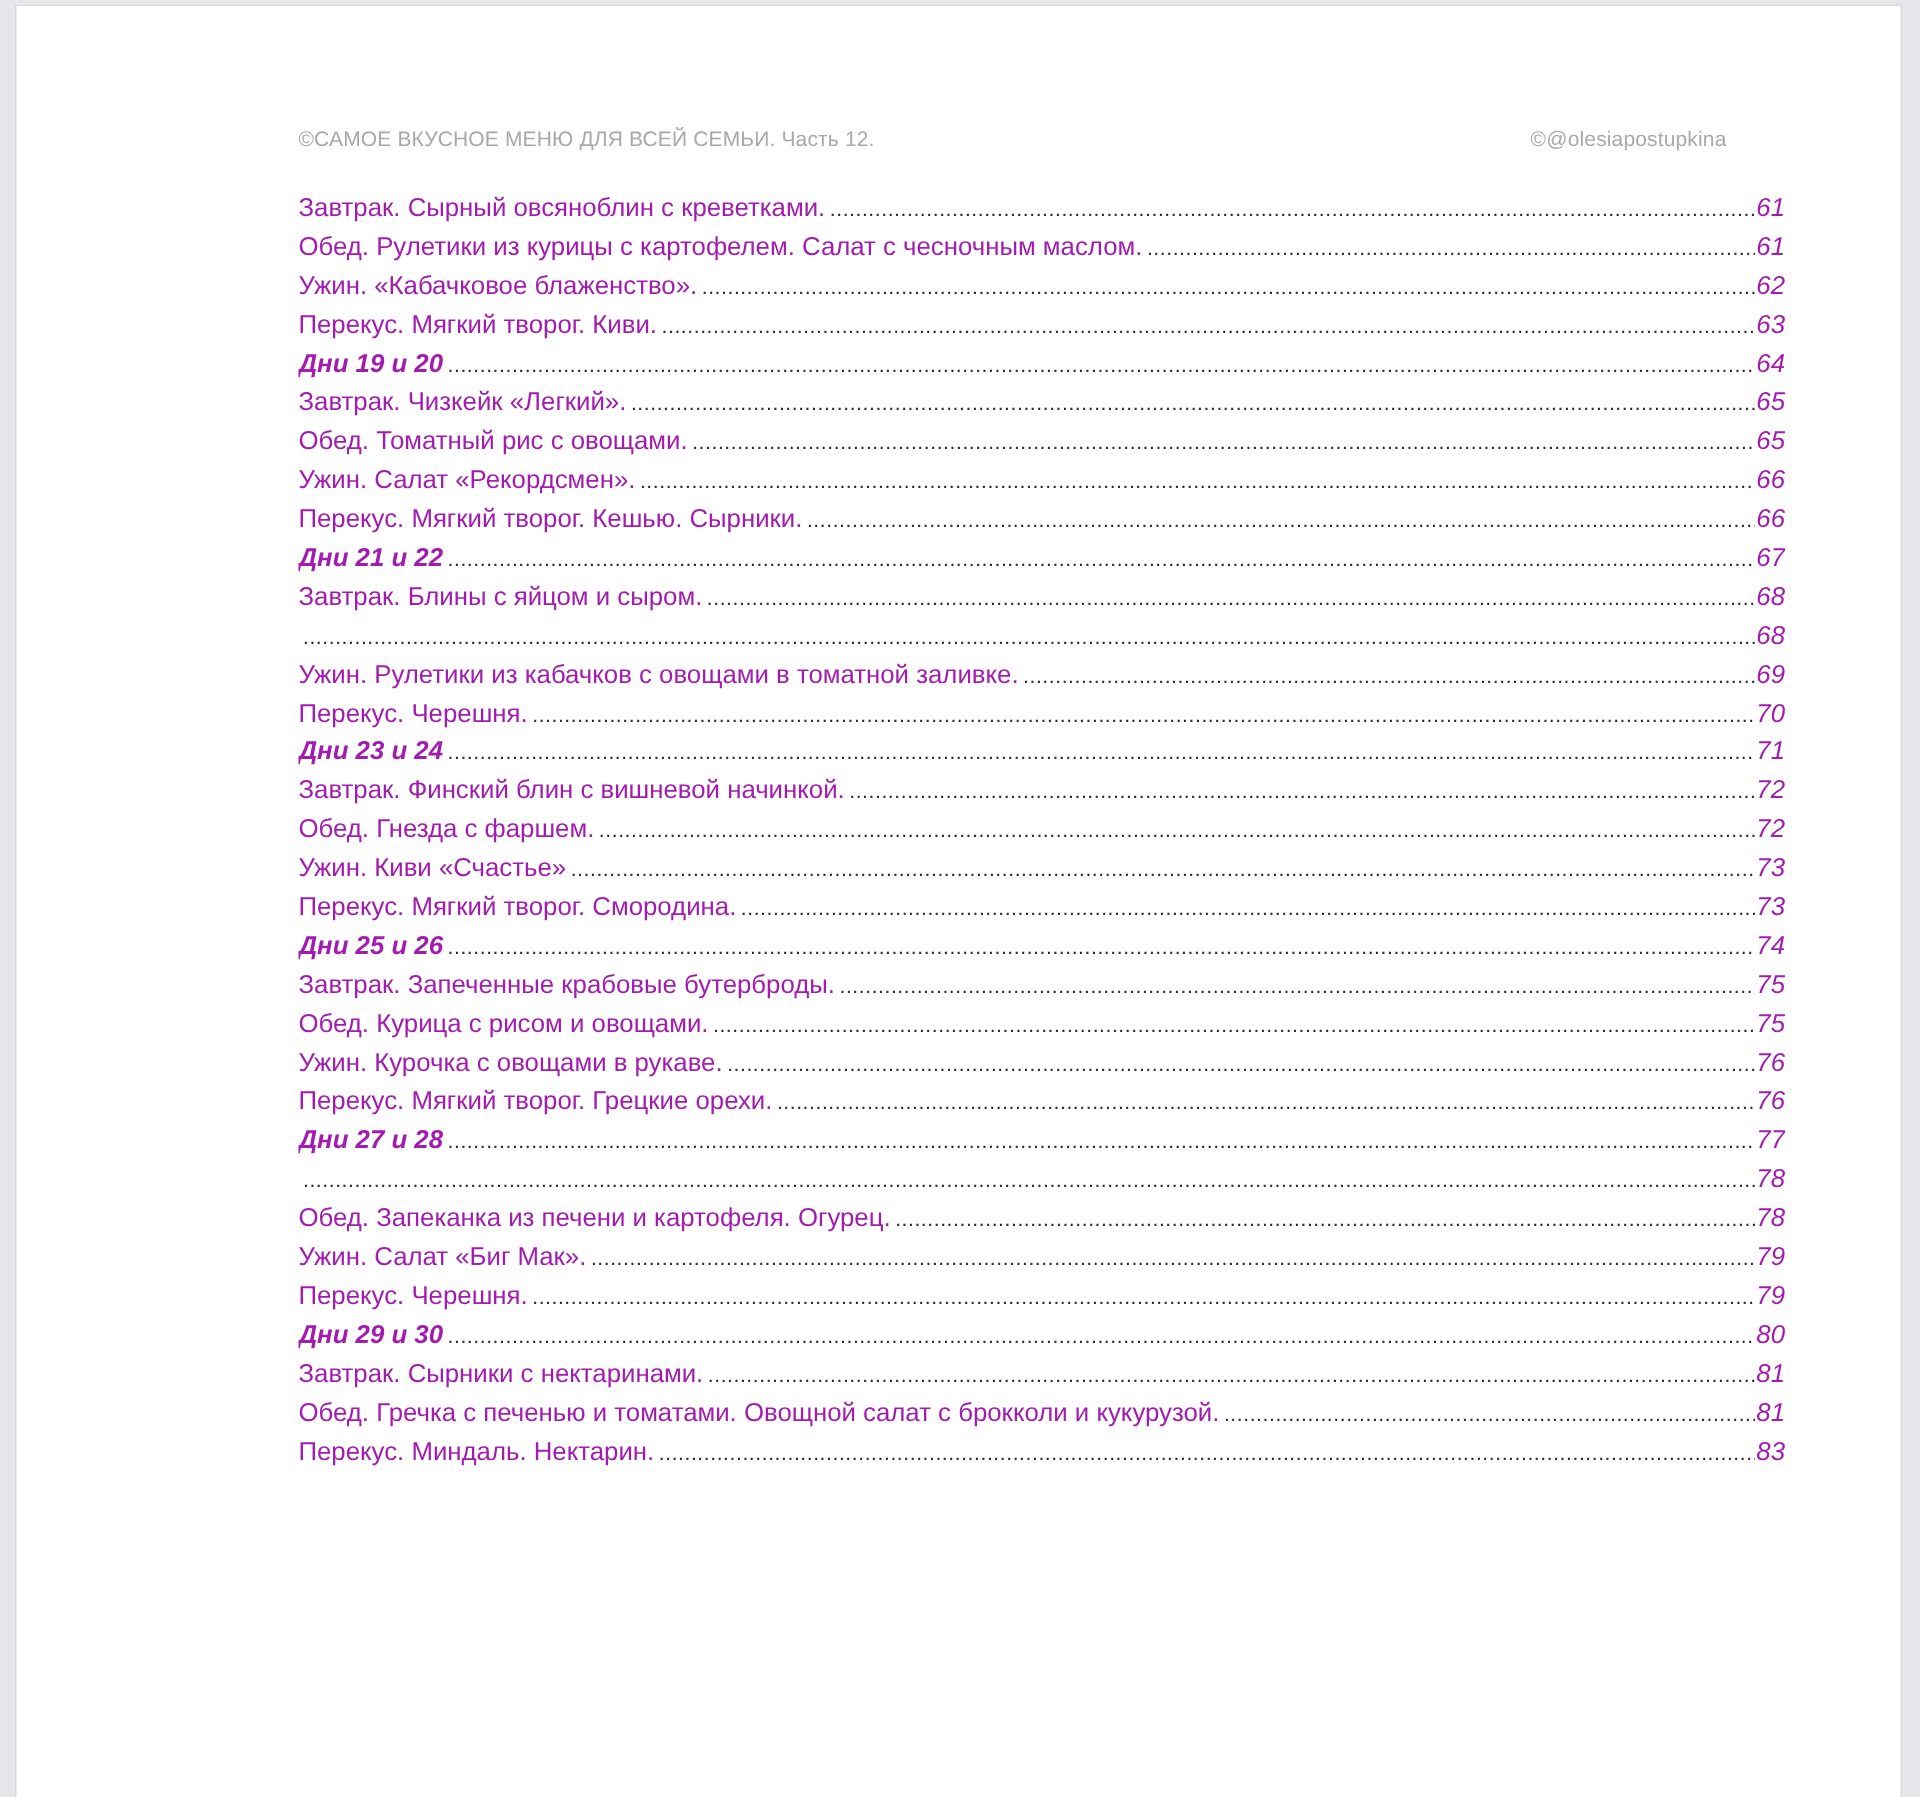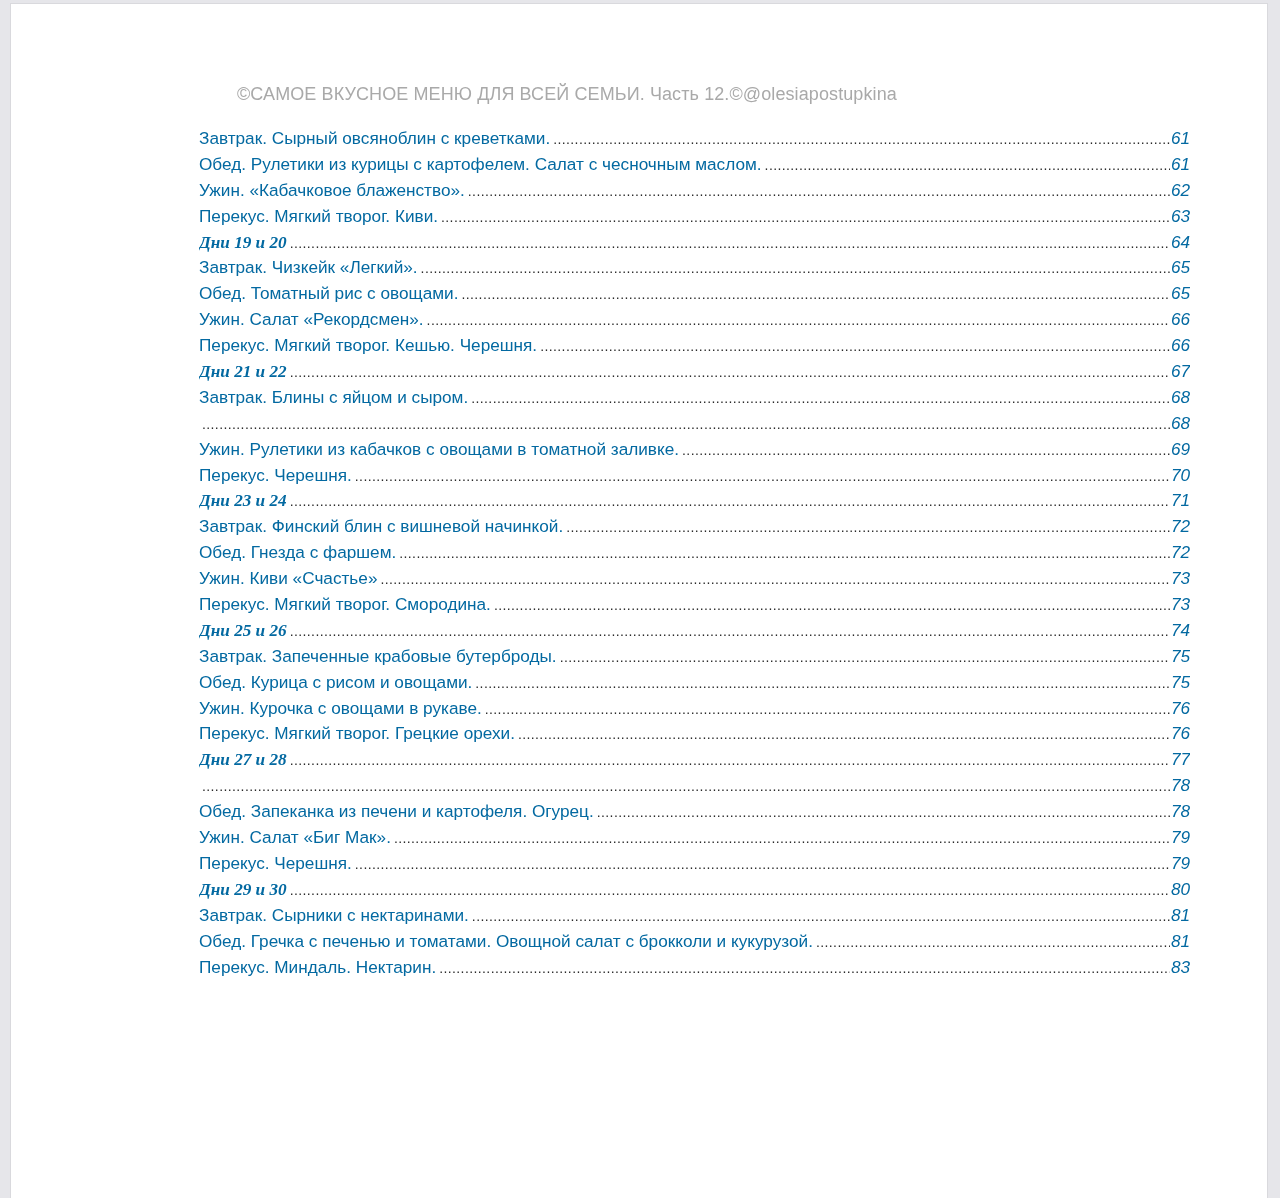--- a/index.html
+++ b/index.html
@@ -22,48 +22,47 @@
       border-right: 1px solid #d9d9dd;
       border-top: 1px solid #d9d9dd;
       box-sizing: border-box;
     }
     .running-header {
       position: absolute;
       top: 80px;
       left: 188px;
       width: 952px;
       display: flex;
-      font-size: 18px;
+      justify-content: space-between;
+      font-size: 14px;
       color: #a9a9a9;
       letter-spacing: 0.1px;
-      margin-left: 38px;
     }
     .toc {
       position: absolute;
       top: 124px;
       left: 188px;
       width: 991px;
       margin: 0;
       padding: 0;
       list-style: none;
     }
     .toc-row {
       display: flex;
       align-items: baseline;
       height: 25.9px;
       font-size: 17.2px;
-      color: #0369a1;
+      color: #a21caf;
       overflow: hidden;
       white-space: nowrap;
       justify-content: space-between;
     }
     .toc-row.section .toc-title {
       font-weight: bold;
       font-style: italic;
-      font-family: Liberation Serif, serif;
     }
     .toc-title { flex: 0 0 auto; }
     .toc-leader {
       flex: 1 1 auto;
       overflow: hidden;
       white-space: nowrap;
       color: #2a2a2a;
       margin: 0 1px 0 3px;
       letter-spacing: 0.4px;
       font-size: 14px;
@@ -117,21 +116,21 @@
         <span class="toc-title">Обед. Томатный рис с овощами.</span>
         <span class="toc-leader"></span>
         <span class="toc-page">65</span>
       </li>
       <li class="toc-row">
         <span class="toc-title">Ужин. Салат «Рекордсмен».</span>
         <span class="toc-leader"></span>
         <span class="toc-page">66</span>
       </li>
       <li class="toc-row">
-        <span class="toc-title">Перекус. Мягкий творог. Кешью. Черешня.</span>
+        <span class="toc-title">Перекус. Мягкий творог. Кешью. Сырники.</span>
         <span class="toc-leader"></span>
         <span class="toc-page">66</span>
       </li>
       <li class="toc-row section">
         <span class="toc-title">Дни 21 и 22</span>
         <span class="toc-leader"></span>
         <span class="toc-page">67</span>
       </li>
       <li class="toc-row">
         <span class="toc-title">Завтрак. Блины с яйцом и сыром.</span>

